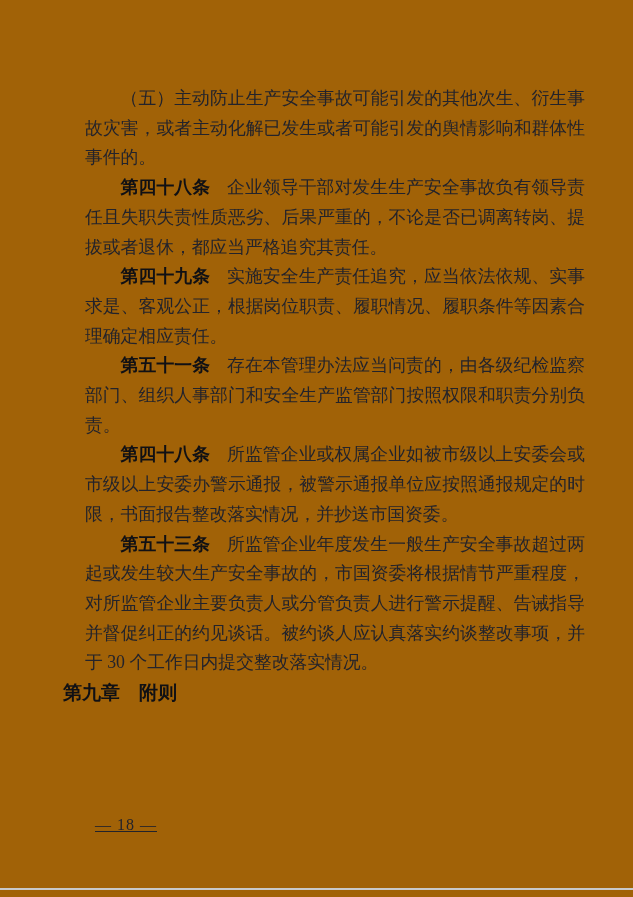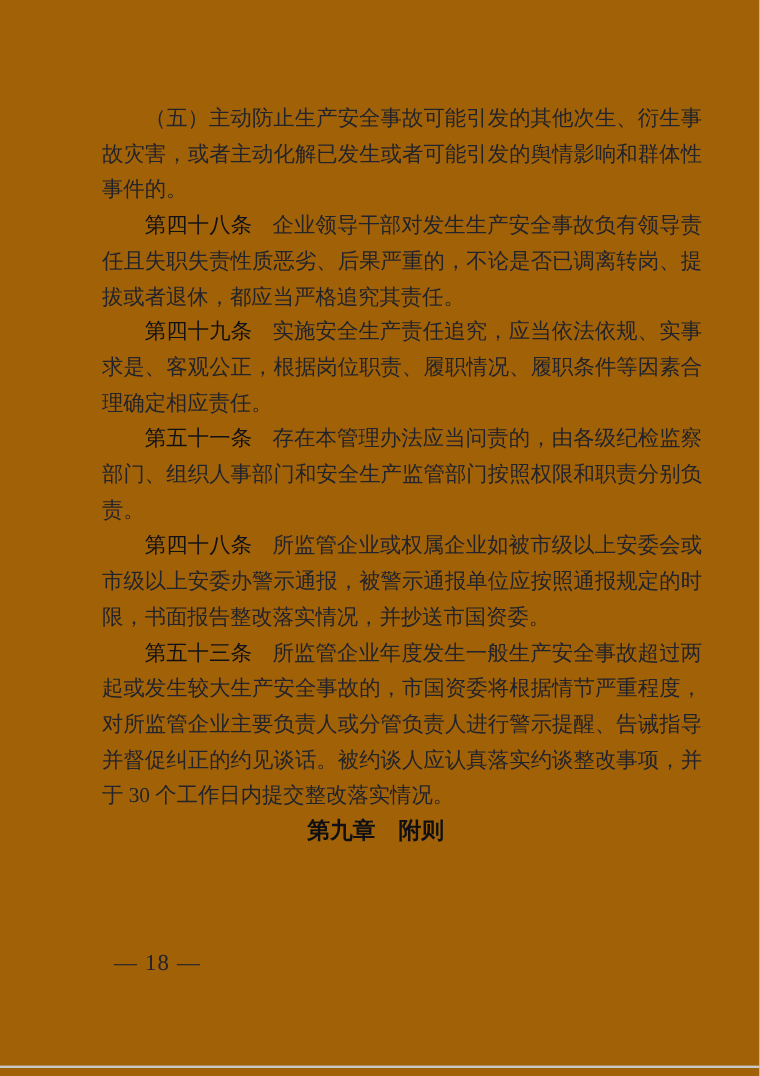--- a/index.html
+++ b/index.html
@@ -26,43 +26,43 @@
   .para {
     margin: 0;
     font-size: 17.8px;
     line-height: 29.7px;
     color: var(--text, #23232b);
     text-align: justify;
     text-indent: 2em;
     letter-spacing: 0;
   }
   .head {
-    font-weight: normal;
+    font-weight: bold;
     color: var(--heading, #101014);
     margin-right: 0.95em;
   }
   .chapter {
     position: relative;
     left: -22px;
     margin: 0;
     font-size: 19px;
     font-weight: bold;
     line-height: 29.7px;
-    text-align: center;
     color: var(--heading, #101014);
   }
   .page-number {
     position: absolute;
     left: 95px;
-    top: 793px;
-    font-size: 19px;
+    top: 815px;
+    font-size: 16px;
     line-height: 20px;
     letter-spacing: 1px;
     color: var(--text, #23232b);
     white-space: nowrap;
+    text-decoration: underline;
   }
   .edge-line {
     position: absolute;
     left: 0;
     right: 0;
     top: 888px;
     height: 2px;
     background: var(--edge, #c9c9c9);
   }
 </style>

